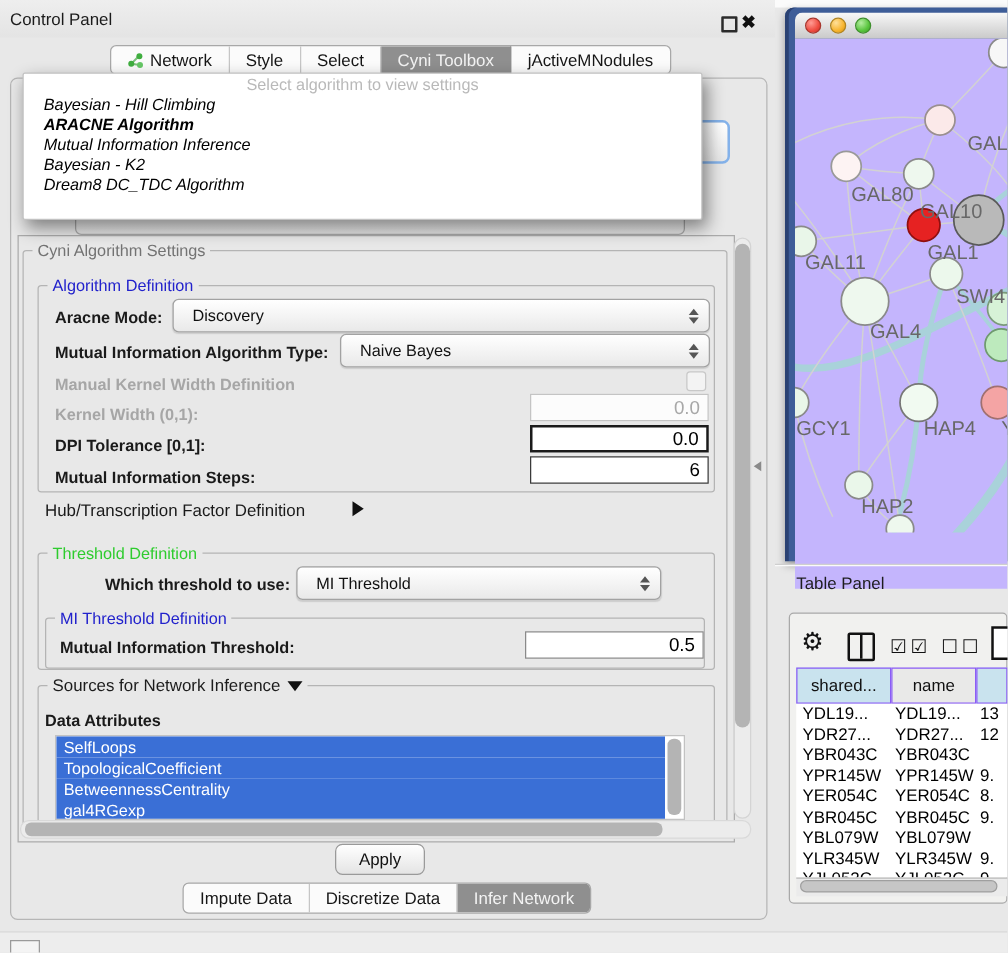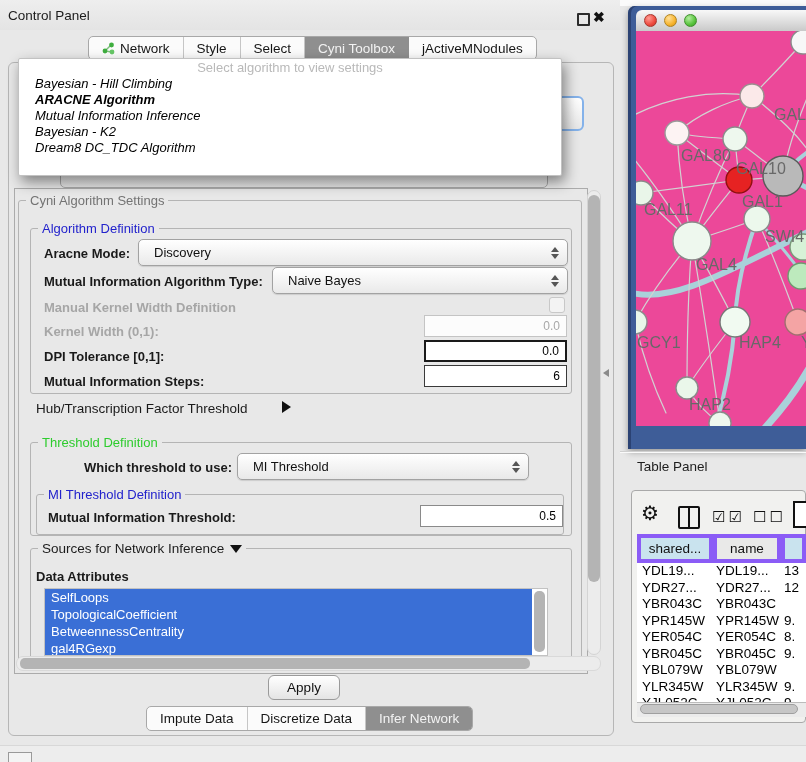--- a/index.html
+++ b/index.html
@@ -40,21 +40,21 @@
   .viewport{left:14px;top:188px;width:572px;height:484px;border:1px solid #ababab;background:#e8e8e8;}
   .grp{position:absolute;border:1px solid #b4b4b4;border-radius:3px;}
   .grp-title{position:absolute;background:#e8e8e8;padding:0 4px;font-size:13px;white-space:nowrap;}
 
   .combo{position:absolute;border:1px solid #a2a2a2;border-radius:5px;background:linear-gradient(#ffffff,#e9e9e9);box-shadow:0 1px 1px rgba(0,0,0,.12);display:flex;align-items:center;font-size:13px;color:#111;}
   .combo-text{padding-left:15px;}
   .spinner{position:absolute;right:8px;top:50%;transform:translateY(-50%);display:flex;flex-direction:column;gap:2px;}
   .tri-up{width:0;height:0;border-left:4px solid transparent;border-right:4px solid transparent;border-bottom:5px solid #555;}
   .tri-dn{width:0;height:0;border-left:4px solid transparent;border-right:4px solid transparent;border-top:5px solid #555;}
 
-  .numfield{position:absolute;background:#fff;display:flex;align-items:center;justify-content:flex-end;padding-right:6px;font-size:12px;box-sizing:border-box;text-align:right;}
+  .numfield{position:absolute;background:#fff;display:flex;align-items:center;justify-content:flex-end;padding-right:6px;font-size:15px;box-sizing:border-box;text-align:right;}
   .checkbox{position:absolute;width:14px;height:14px;border:1px solid #c8c8c8;border-radius:3px;background:#f3f3f3;}
 
   .arrow-right{position:absolute;width:0;height:0;border-left:9px solid #111;border-top:6px solid transparent;border-bottom:6px solid transparent;}
   .arrow-down{display:inline-block;width:0;height:0;border-top:8px solid #111;border-left:6px solid transparent;border-right:6px solid transparent;margin-left:6px;vertical-align:middle;}
 
   .attr-list{left:44px;top:588px;width:504px;height:68px;background:#fff;border:1px solid #c2c2c2;box-sizing:border-box;overflow:hidden;}
   .attr-item{height:17px;line-height:17px;width:487px;background:#3a6fd6;color:#fff;font-size:13px;padding-left:6px;box-sizing:border-box;white-space:nowrap;}
   .attr-scroll-thumb{left:534px;top:591px;width:11px;height:61px;background:#b4b4b4;border-radius:5px;}
 
   .vtrack{left:587px;top:190px;width:14px;height:465px;background:#ececec;border:1px solid #d4d4d4;border-radius:7px;box-sizing:border-box;}
@@ -68,35 +68,35 @@
   .bottom-strip{left:0;top:745px;width:806px;height:17px;background:#ededed;border-top:1px solid #d8d8d8;}
 
   
   .top-strip{left:620px;top:0;width:186px;height:6px;background:#fbfbfb;}
   .net-window{left:628px;top:6px;width:178px;height:443px;background:#3e5d98;border-top-left-radius:7px;box-shadow:inset 3px 0 0 #2b4273, 0 3px 7px rgba(0,0,0,.35);}
   .net-titlebar{left:636px;top:10px;width:170px;height:21px;background:linear-gradient(#f8f8f8,#c9c9c9);border-top-left-radius:6px;border-bottom:1px solid #999;}
   .light{position:absolute;width:13px;height:13px;border-radius:50%;top:14px;}
   .light-red{left:644px;background:radial-gradient(circle at 35% 30%, #ff9c94, #ee4b3f 60%, #c03128);border:1px solid #a8362d;box-sizing:border-box;}
   .light-yellow{left:664px;background:radial-gradient(circle at 35% 30%, #ffe09a, #f7b42e 60%, #cf8f14);border:1px solid #b08420;box-sizing:border-box;}
   .light-green{left:684px;background:radial-gradient(circle at 35% 30%, #b4eda0, #58c43d 60%, #3d9a28);border:1px solid #3f8f2d;box-sizing:border-box;}
-  .net-canvas{left:636px;top:31px;width:170px;height:395px;background:#ec4899;overflow:hidden;}
+  .net-canvas{left:636px;top:31px;width:170px;height:440px;background:#c4b5fd;overflow:hidden;}
 
   .splitter-arrow{left:603px;top:369px;width:0;height:0;border-right:6px solid #8a8a8a;border-top:4px solid transparent;border-bottom:4px solid transparent;}
 
   
   .tp-divider1{left:620px;top:451px;width:186px;height:1px;background:#cfcfcf;}
   .tp-divider2{left:620px;top:452px;width:186px;height:1px;background:#fafafa;}
   .tp-title{left:637px;top:459px;font-size:13.5px;color:#1d1d1d;}
   .tp-panel{left:631px;top:490px;width:175px;height:233px;border:1px solid #a9a9a9;border-radius:4px;background:#f1f1ef;box-sizing:border-box;}
   .gear{left:641px;top:501px;font-size:20px;color:#111;}
   .colicon{left:678px;top:506px;width:18px;height:19px;border:2px solid #111;border-radius:2px;}
   .colicon-mid{position:absolute;left:8px;top:0;width:2px;height:19px;background:#111;}
   .checkglyphs{position:absolute;font-size:15px;color:#111;letter-spacing:3px;}
   .pageicon{left:793px;top:501px;width:15px;height:23px;border:2px solid #111;background:#fff;}
-  .th{position:absolute;top:534px;height:29px;border:4px solid #8b5cf6;box-sizing:border-box;display:flex;align-items:center;justify-content:center;font-size:13.5px;color:#111;}
+  .th{position:absolute;top:534px;height:29px;border:1px solid #8b5cf6;box-sizing:border-box;display:flex;align-items:center;justify-content:center;font-size:13.5px;color:#111;}
   .tbody{left:637px;top:563px;width:169px;height:139px;background:#fff;overflow:hidden;}
   .trow{position:relative;height:16.5px;font-size:13.5px;color:#000;white-space:nowrap;}
   .trow span{position:absolute;top:0;}
   .tc1{left:5px;} .tc2{left:79px;} .tc3{left:147px;}
   .tbl-hscroll-track{left:637px;top:702px;width:169px;height:14px;background:#ebebeb;border-top:1px solid #bbb;}
   .tbl-hscroll-thumb{left:640px;top:704px;width:158px;height:10px;background:#c6c6c6;border:1px solid #9f9f9f;border-radius:5px;box-sizing:border-box;}
 </style>
 </head>
 <body>
 
@@ -177,21 +177,21 @@
 
 <div class="lbl bold disabled" style="left:44px;top:324px;">Kernel Width (0,1):</div>
 <div class="numfield" style="left:424px;top:315px;width:143px;height:22px;border:1px solid #c4c4c4;color:#a8a8a8;background:#fcfcfc;">0.0</div>
 
 <div class="lbl bold" style="left:44px;top:349px;">DPI Tolerance [0,1]:</div>
 <div class="numfield" style="left:424px;top:340px;width:143px;height:22px;border:2px solid #1a1a1a;color:#000;">0.0</div>
 
 <div class="lbl bold" style="left:44px;top:374px;">Mutual Information Steps:</div>
 <div class="numfield" style="left:424px;top:365px;width:143px;height:22px;border:1px solid #3a3a3a;color:#000;">6</div>
 
-<div class="lbl" style="left:36px;top:401px;font-size:13.5px;">Hub/Transcription Factor Threshold</div>
+<div class="lbl" style="left:36px;top:401px;font-size:13.5px;">Hub/Transcription Factor Definition</div>
 <div class="arrow-right" style="left:282px;top:401px;"></div>
 
 <div class="grp" style="left:30px;top:442px;width:540px;height:92px;"></div>
 <div class="grp-title" style="left:38px;top:435px;color:#2ecc2e;">Threshold Definition</div>
 
 <div class="lbl bold" style="left:84px;top:460px;">Which threshold to use:</div>
 <div class="combo" style="left:237px;top:453px;width:290px;height:25px;">
   <span class="combo-text">MI Threshold</span>
   <span class="spinner">
       <span class="tri-up"></span>

